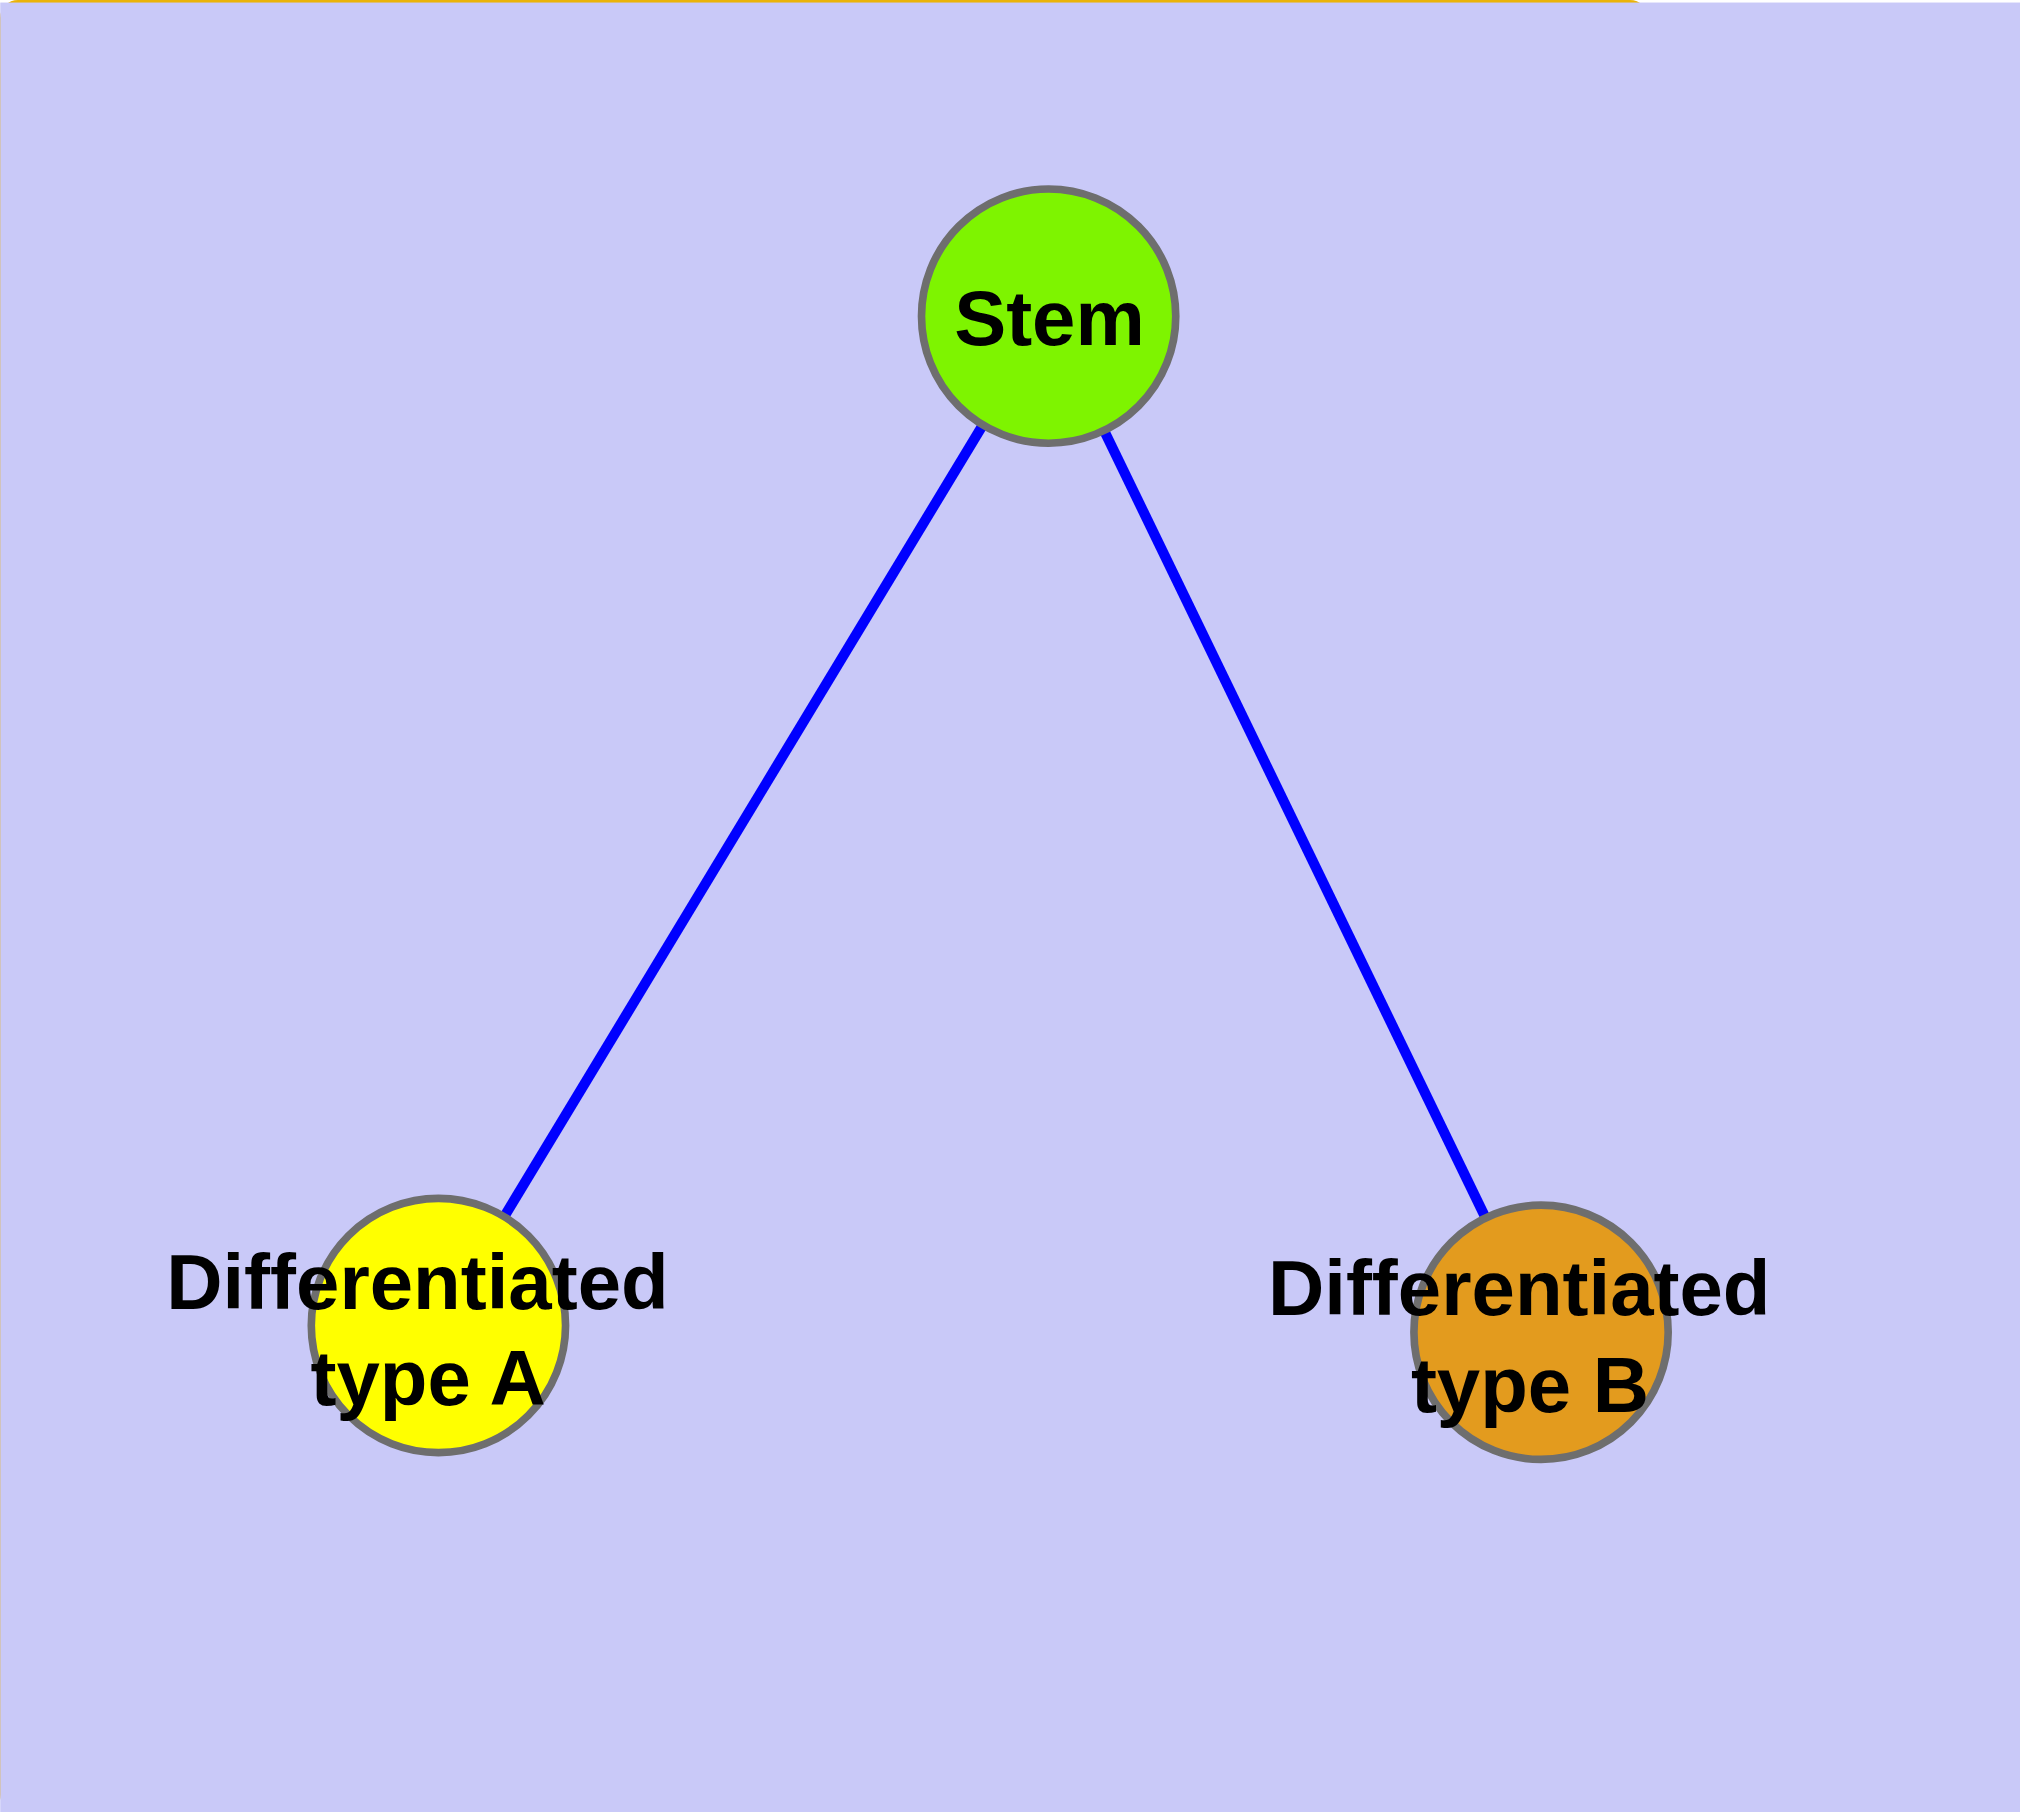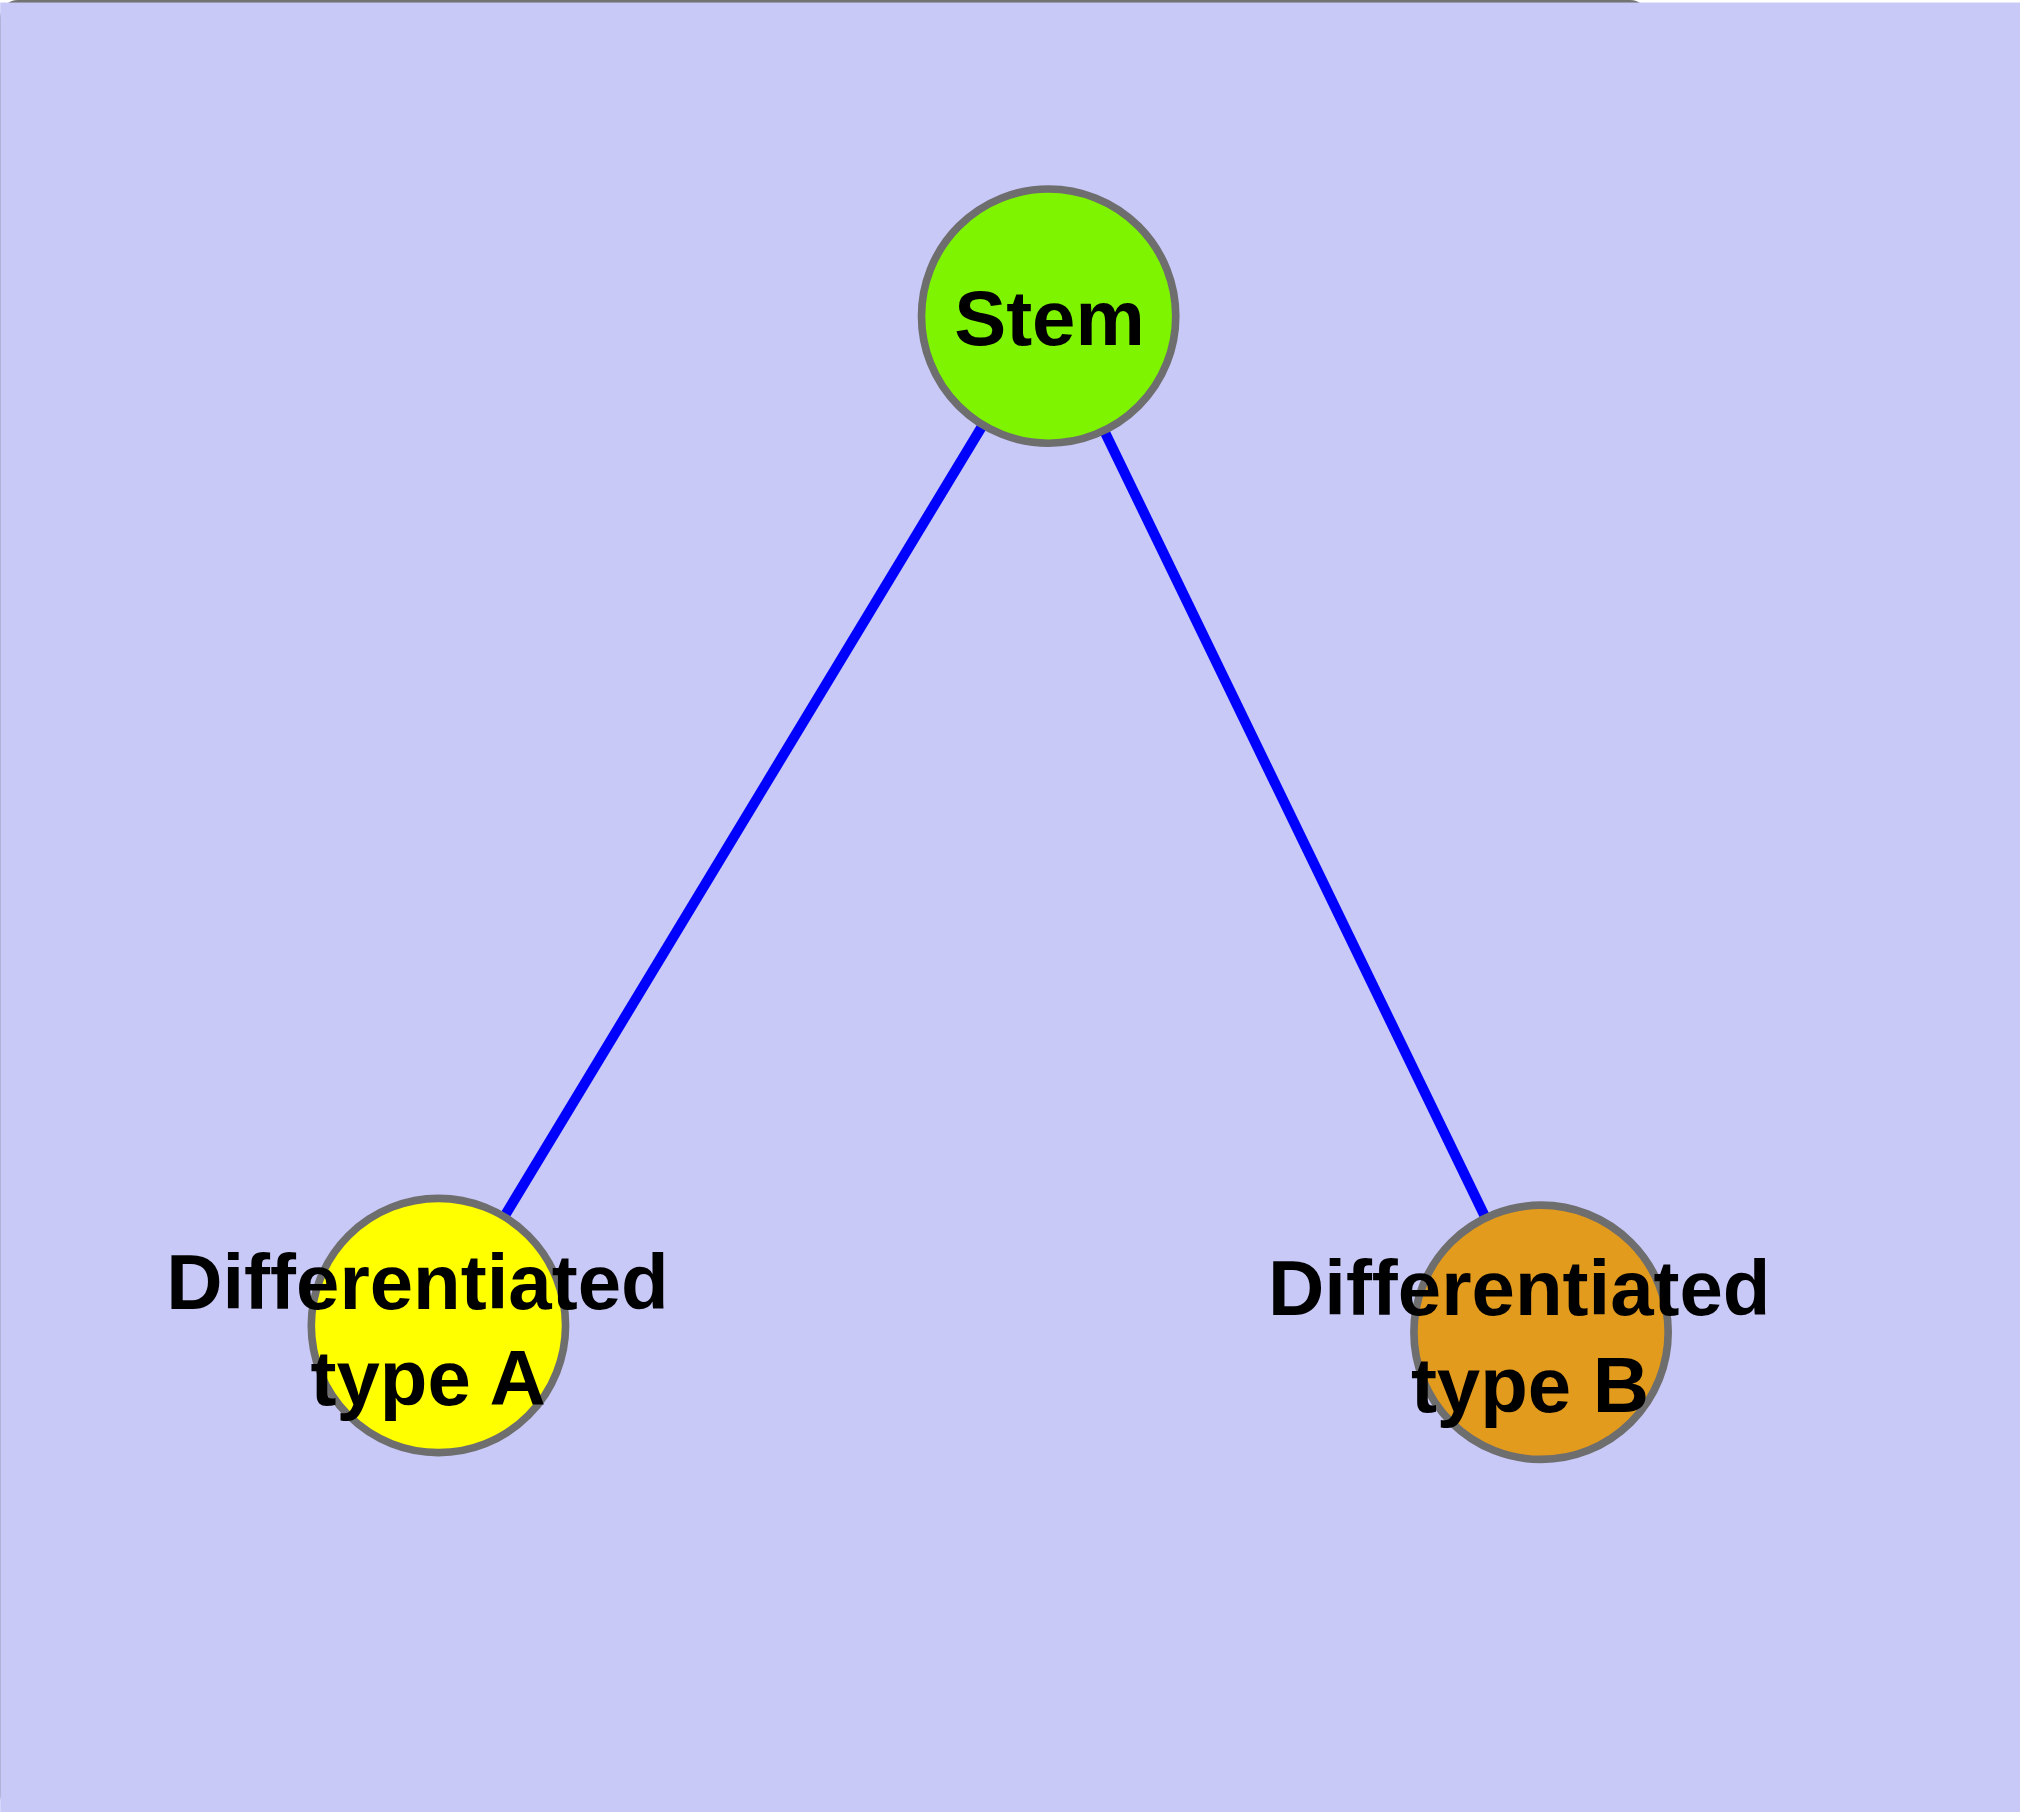--- a/index.html
+++ b/index.html
@@ -4,21 +4,21 @@
 <style>
   html, body {
     margin: 0;
     padding: 0;
     background: #ffffff;
   }
   .canvas-wrap {
     width: 1648px;
     height: 1812px;
     position: relative;
-    background: #737373;
+    background: #eab308;
     border-radius: 18px;
   }
   svg.graph {
     display: block;
   }
   .edge {
     stroke-width: 12px;
     fill: none;
     stroke-linecap: butt;
   }

